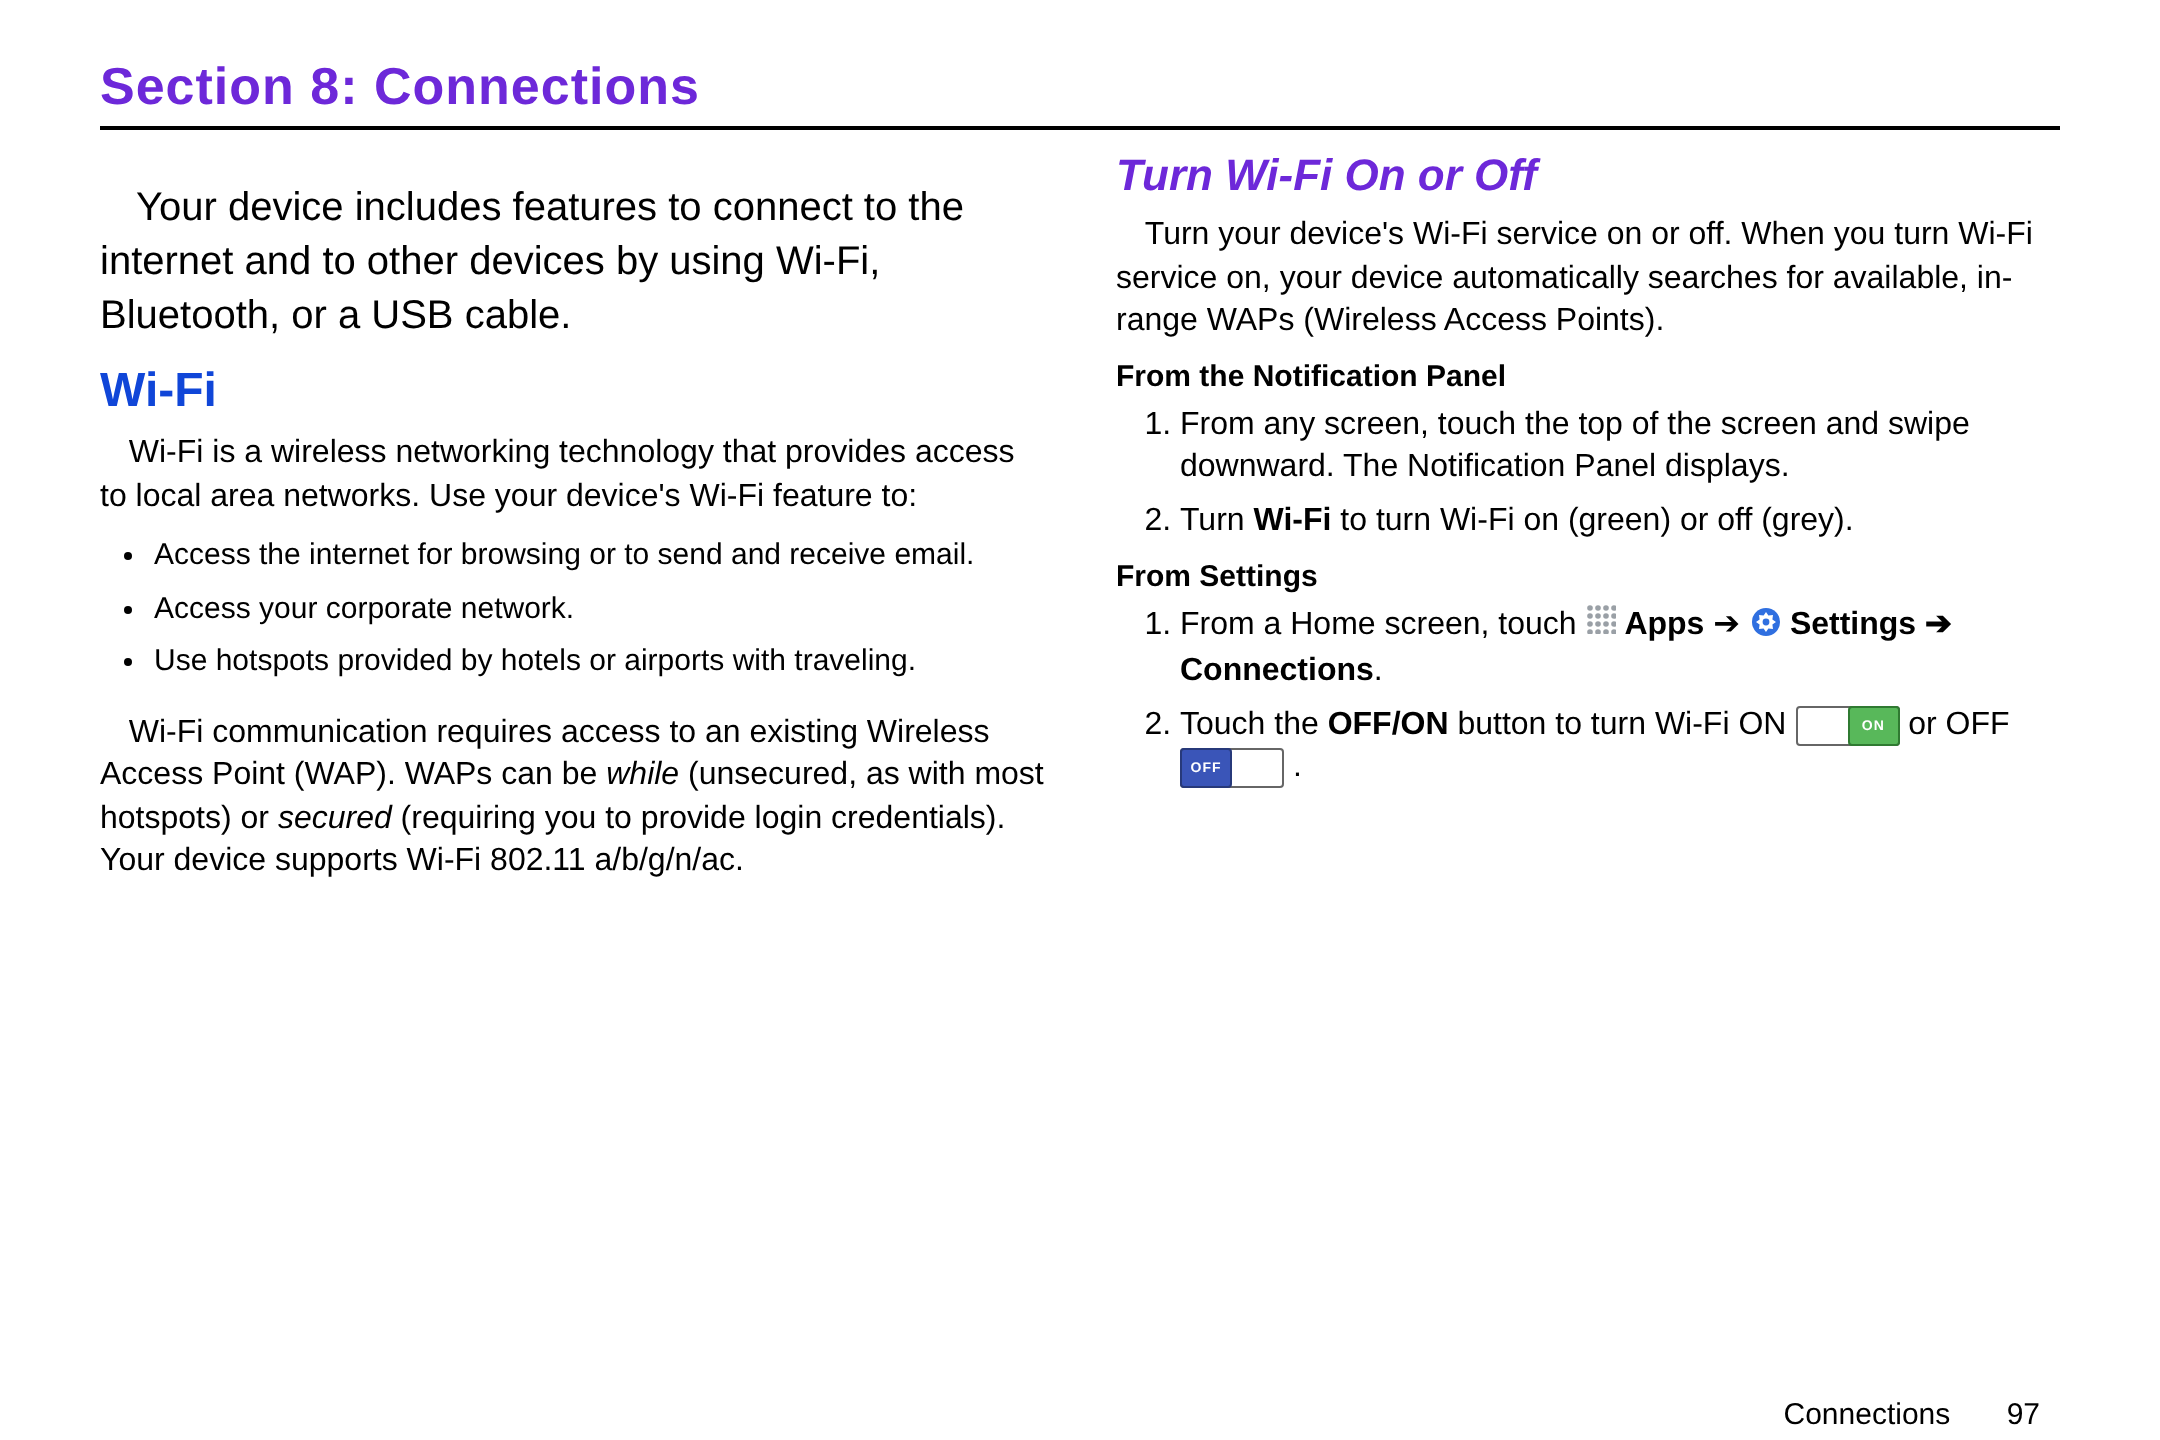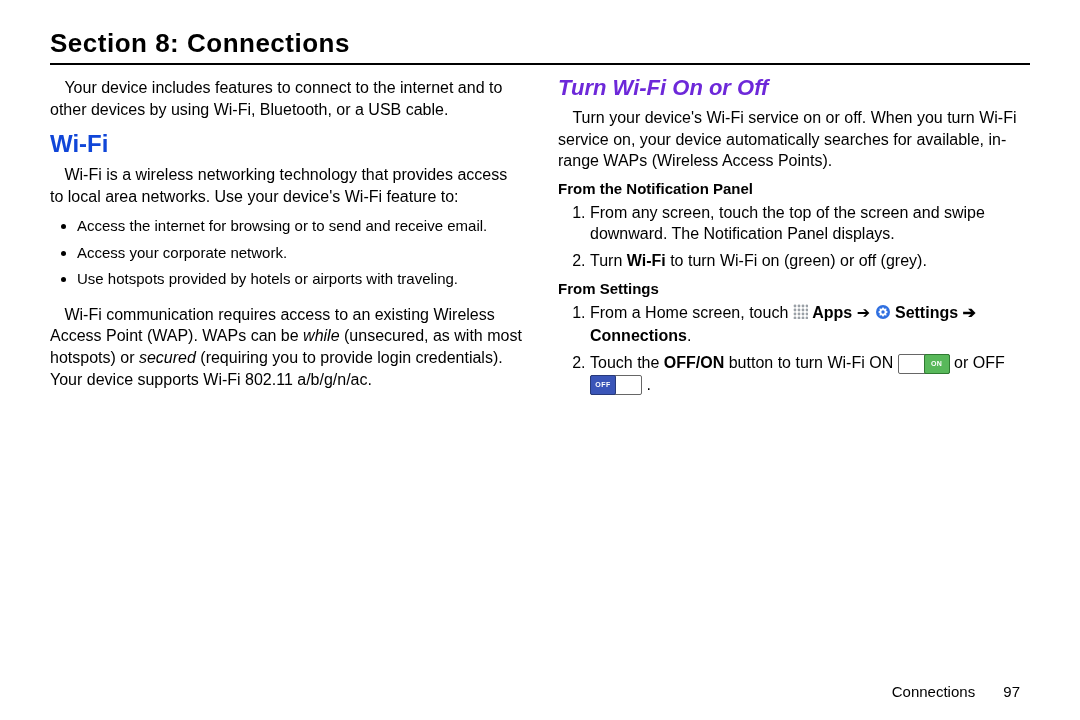--- a/index.html
+++ b/index.html
@@ -1,39 +1,39 @@
 <!DOCTYPE html>
 <html><head>
 <meta charset="utf-8">
 <style>
   html,body{margin:0;padding:0;width:1080px;height:720px;background:#fff;font-family:Arial,Helvetica,sans-serif;color:#000}
   .page{padding:28px 50px 18px 50px;box-sizing:border-box;width:100%;height:100%}
-  .section-title{font-size:26px;font-weight:bold;color:#000000;letter-spacing:0.5px;margin:0 0 4px 0}
+  .section-title{font-size:26px;font-weight:bold;color:#6d28d9;letter-spacing:0.5px;margin:0 0 4px 0}
   .rule{border:none;border-top:2px solid #000;margin:0 0 10px 0}
   .cols{display:flex;gap:36px}
   .col{flex:1;min-width:0}
-  .intro{font-size:16px;line-height:1.35;margin:2px 0 10px 0;text-indent:0.9em}
+  .intro{font-size:20px;line-height:1.35;margin:16px 0 10px 0;text-indent:0.9em}
   .h2{font-size:24px;font-weight:bold;color:#1046d8;margin:6px 0 6px 0}
   .h3{font-size:22px;font-weight:bold;font-style:italic;color:#6d28d9;margin:0 0 6px 0}
   .para{font-size:16px;line-height:1.35;margin:6px 0 8px 0;text-indent:0.9em}
   ul.bullets{margin:4px 0 13px 0;padding-left:1.8em;font-size:15px;line-height:1.5}
   ul.bullets li{margin:4px 0}
   .bold-sub{font-weight:bold;font-size:15px;margin:6px 0 2px 0}
   ol.steps{margin:4px 0 8px 0;padding-left:2.0em;font-size:16px;line-height:1.35}
   ol.steps li{margin:5px 0}
   .b{font-weight:bold}
   .apps-icon{display:inline-block;vertical-align:middle}
   .gear-icon{display:inline-block;vertical-align:-2px}
   .toggle{display:inline-block;vertical-align:middle;width:52px;height:20px;border:1px solid #666;border-radius:2px;position:relative;box-sizing:border-box;font-size:8px;font-weight:bold;color:#fff;line-height:18px}
   .toggle .pill{position:absolute;top:-1px;width:26px;height:20px;border-radius:2px}
   .toggle.on .pill{right:-1px;background:#58b85a;border:1px solid #2f7a31;box-sizing:border-box;text-align:center}
   .toggle.on .pill::after{content:"ON";font-size:7px;letter-spacing:0.5px}
   .toggle.off .pill{left:-1px;background:#3a55b8;border:1px solid #27397a;box-sizing:border-box;text-align:center}
   .toggle.off .pill::after{content:"OFF";font-size:7px;letter-spacing:0.5px}
-  .footer{position:absolute;bottom:20px;right:60px;font-size:15px}
+  .footer{position:absolute;bottom:4px;right:60px;font-size:15px}
   .footer .page-num{margin-left:24px}
 </style>
 </head>
 <body>
 
 <div class="page">
   <div class="section-title">Section 8: Connections</div>
   <hr class="rule">
 
   <div class="cols">

